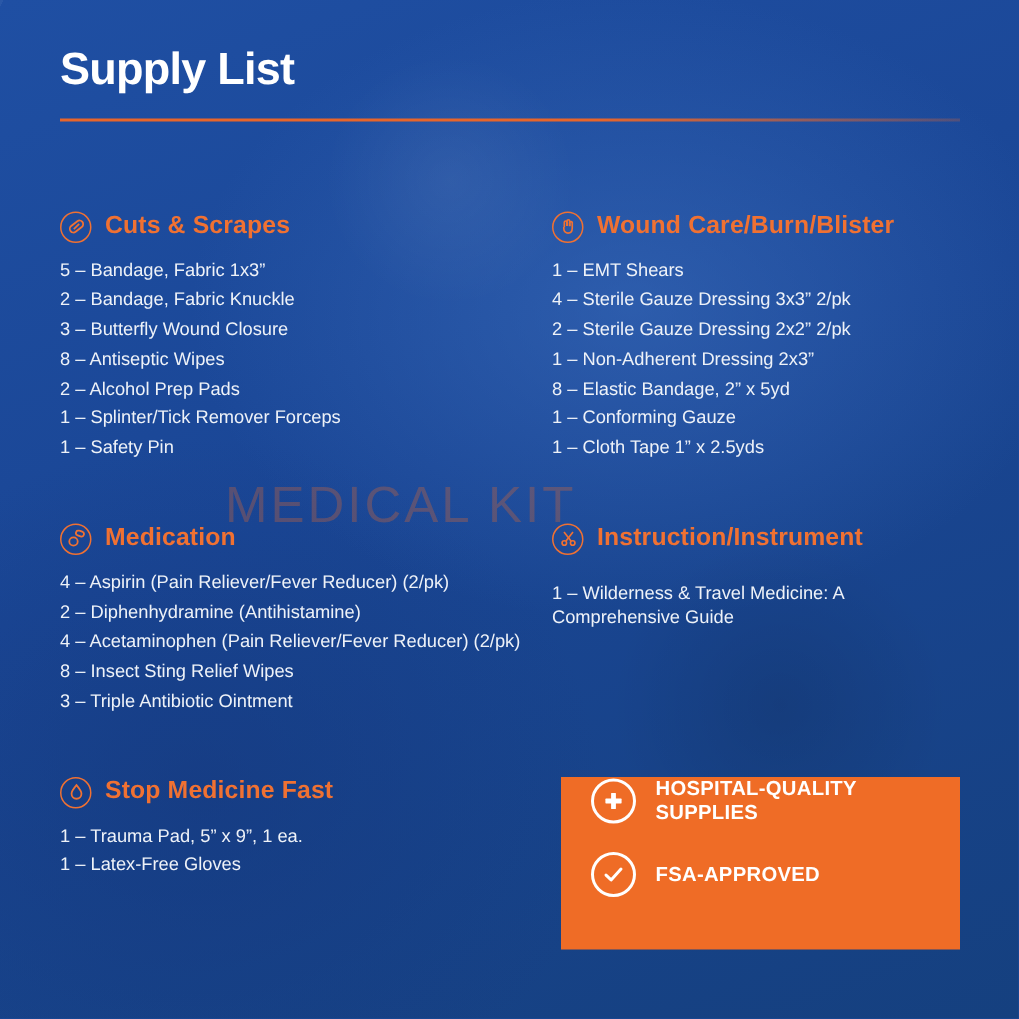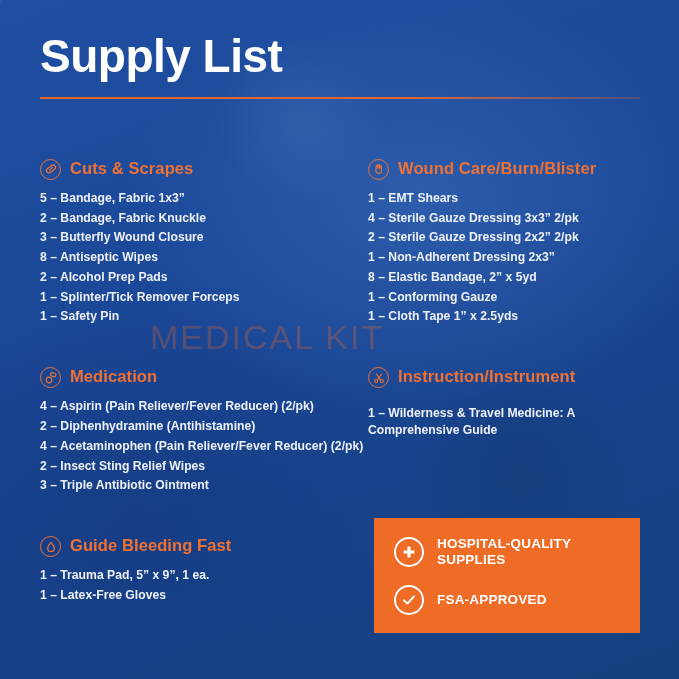--- a/index.html
+++ b/index.html
@@ -40,21 +40,21 @@
     white-space: nowrap;
   }
   #inner {
     position: absolute;
     left: 0; top: 0; right: 0; bottom: 0;
     padding: 30px 38px 0 40px;
   }
   h1 {
     margin: 0;
     color: #ffffff;
-    font-size: 46px;
+    font-size: 30px;
     font-weight: bold;
     letter-spacing: -0.5px;
     line-height: 1.15;
   }
   .rule {
     height: 2px;
     background: linear-gradient(90deg, #e8652a 0%, #e8652a 60%, rgba(232,101,42,0.25) 100%);
     margin: 14px 0 20px 0;
     width: 600px;
   }
@@ -84,38 +84,37 @@
     border-radius: 50%;
     display: flex; align-items: center; justify-content: center;
     color: #f07132;
     font-size: 11px;
     line-height: 1;
     flex: 0 0 auto;
   }
   .ico svg { display: block; }
   ul {
     list-style: none;
-    margin: 0; padding: 0; font-weight: bold;
+    margin: 0; padding: 0;
   }
   li {
     color: #eef2f8;
     font-size: 12.2px;
     line-height: 1.62;
     white-space: nowrap;
   }
   li.wrap { white-space: normal; max-width: 230px; line-height: 1.35; margin-top: 17px; }
 
   #badge {
     position: absolute;
     left: 374px; top: 518px;
     width: 266px; height: 115px;
     background: #ef6c26;
     display: flex;
     flex-direction: column;
-    justify-content: center;
     gap: 17px;
     padding: 0 20px;
   }
   .badge-row {
     display: flex; align-items: center; gap: 13px;
   }
   .badge-ico {
     width: 30px; height: 30px;
     border: 2px solid #ffffff;
     border-radius: 50%;
@@ -177,33 +176,33 @@
                     <rect x="5.6" y="1" width="5.4" height="3.4" rx="1.7" transform="rotate(20 8.3 2.7)"></rect>
                   </g>
                 </svg>
             </span>
             <span class="sec-title">Medication</span>
           </div>
           <ul>
             <li>4 – Aspirin (Pain Reliever/Fever Reducer) (2/pk)</li>
             <li>2 – Diphenhydramine (Antihistamine)</li>
             <li>4 – Acetaminophen (Pain Reliever/Fever Reducer) (2/pk)</li>
-            <li>2 – Insect Sting Relief Wipes</li>
+            <li>8 – Insect Sting Relief Wipes</li>
             <li>3 – Triple Antibiotic Ointment</li>
           </ul>
         </div>
 
         <div class="section">
           <div class="sec-head">
             <span class="ico">
               <svg width="12" height="12" viewBox="0 0 12 12">
                   <path d="M6 1.4 C8.6 4.4 9.3 6 9.3 7.2 A3.3 3.3 0 0 1 2.7 7.2 C2.7 6 3.4 4.4 6 1.4 Z" stroke="#f07132" stroke-width="1.2" fill="none"></path>
                 </svg>
             </span>
-            <span class="sec-title">Guide Bleeding Fast</span>
+            <span class="sec-title">Stop Medicine Fast</span>
           </div>
           <ul>
             <li>1 – Trauma Pad, 5” x 9”, 1 ea.</li>
             <li>1 – Latex-Free Gloves</li>
           </ul>
         </div>
 
       </div>
 
       <div class="col right">

